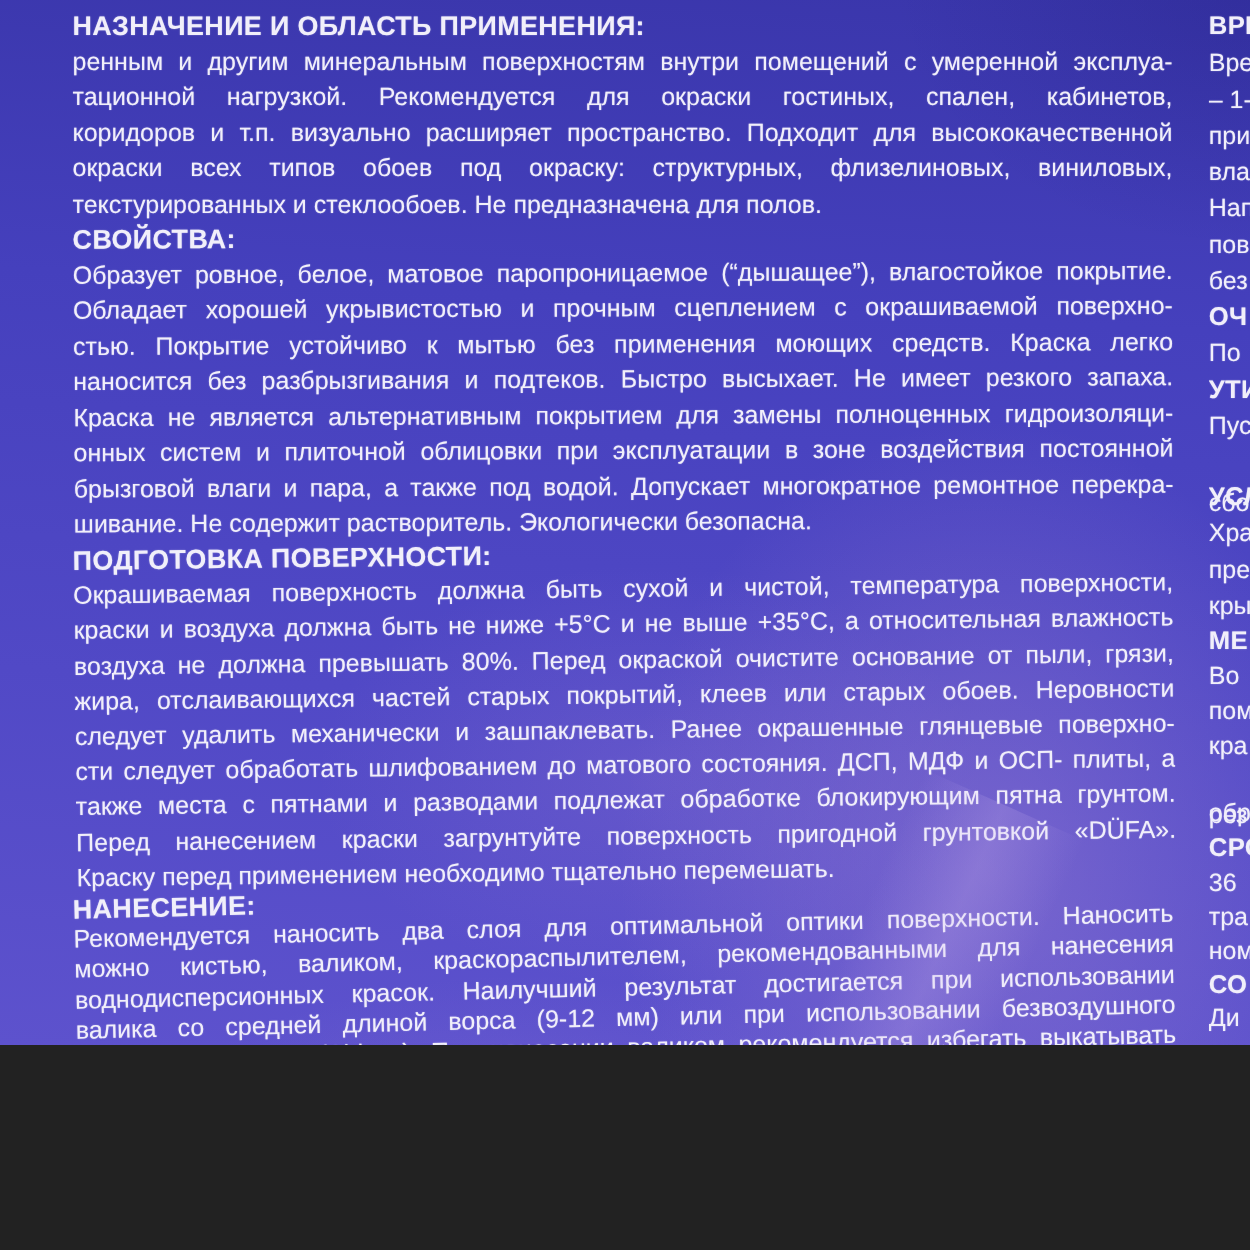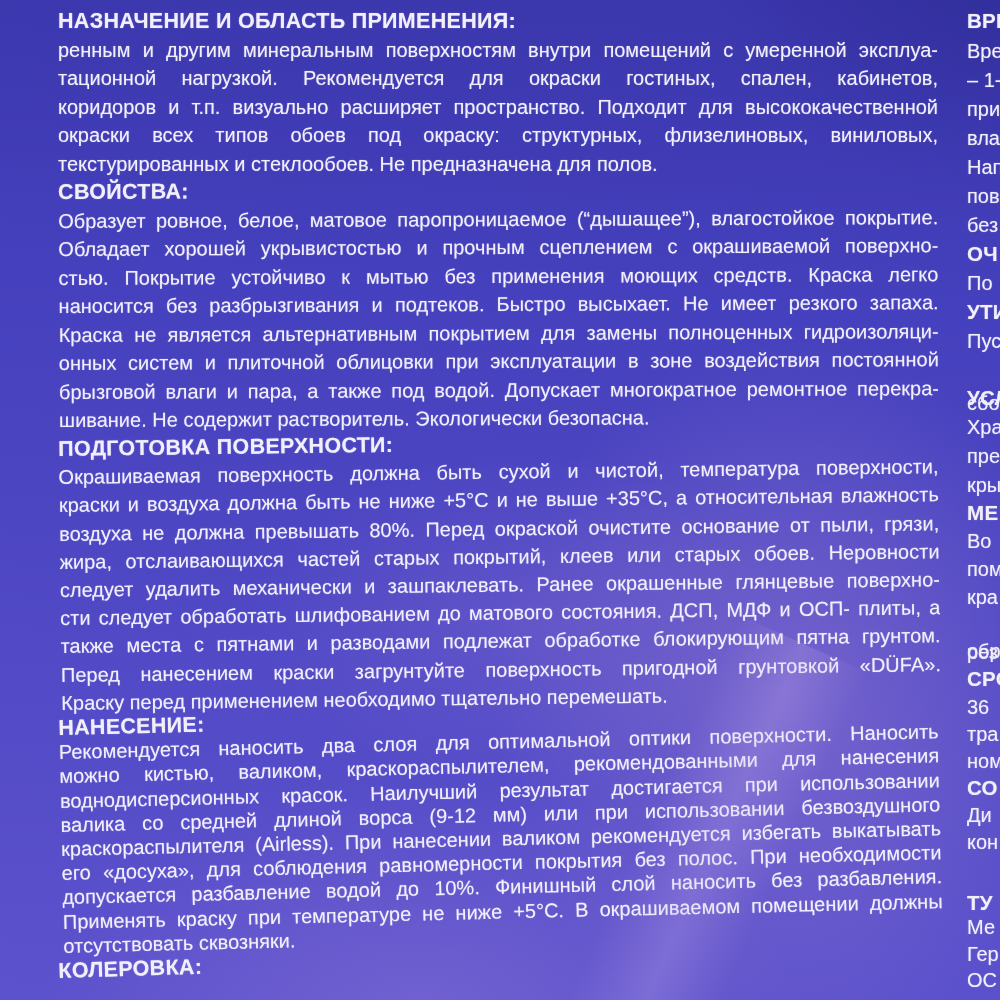--- a/index.html
+++ b/index.html
@@ -1,18 +1,18 @@
 <!DOCTYPE html>
 <html><head>
 <meta charset="utf-8">
 <style>
   html,body{margin:0;padding:0;background:#222;}
   .label{
     position:relative;
-    width:1000px;height:1000px;
+    width:1000px;height:836px;
     overflow:hidden;
     font-family:"Liberation Sans","DejaVu Sans",sans-serif;
     color:var(--text,#f1effa);
     background-image:
       radial-gradient(420px 520px at 790px 700px, rgba(168,137,214,.42), rgba(168,137,214,0) 70%),
       radial-gradient(380px 240px at 520px 620px, rgba(150,122,212,.25), rgba(150,122,212,0) 70%),
       radial-gradient(520px 320px at 420px 1010px, rgba(152,126,216,.35), rgba(152,126,216,0) 72%),
       radial-gradient(420px 300px at 1010px -10px, rgba(28,26,120,.28), rgba(28,26,120,0) 70%),
       linear-gradient(183deg, var(--bg-top,#3a36ab) 0%, var(--bg-upper,#4540bd) 30%,
                       var(--bg-lower,#5149c6) 66%, var(--bg-bottom,#5d52cd) 100%);

